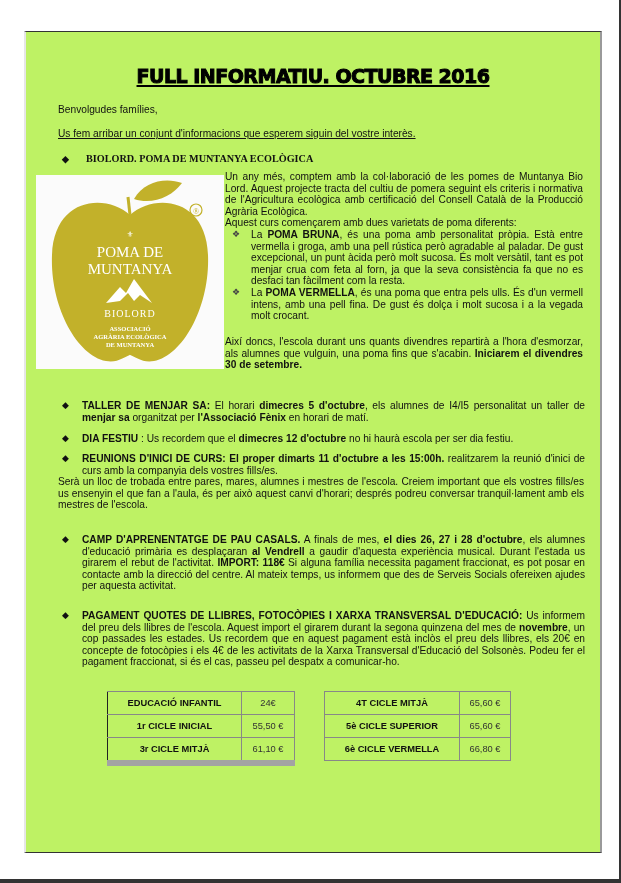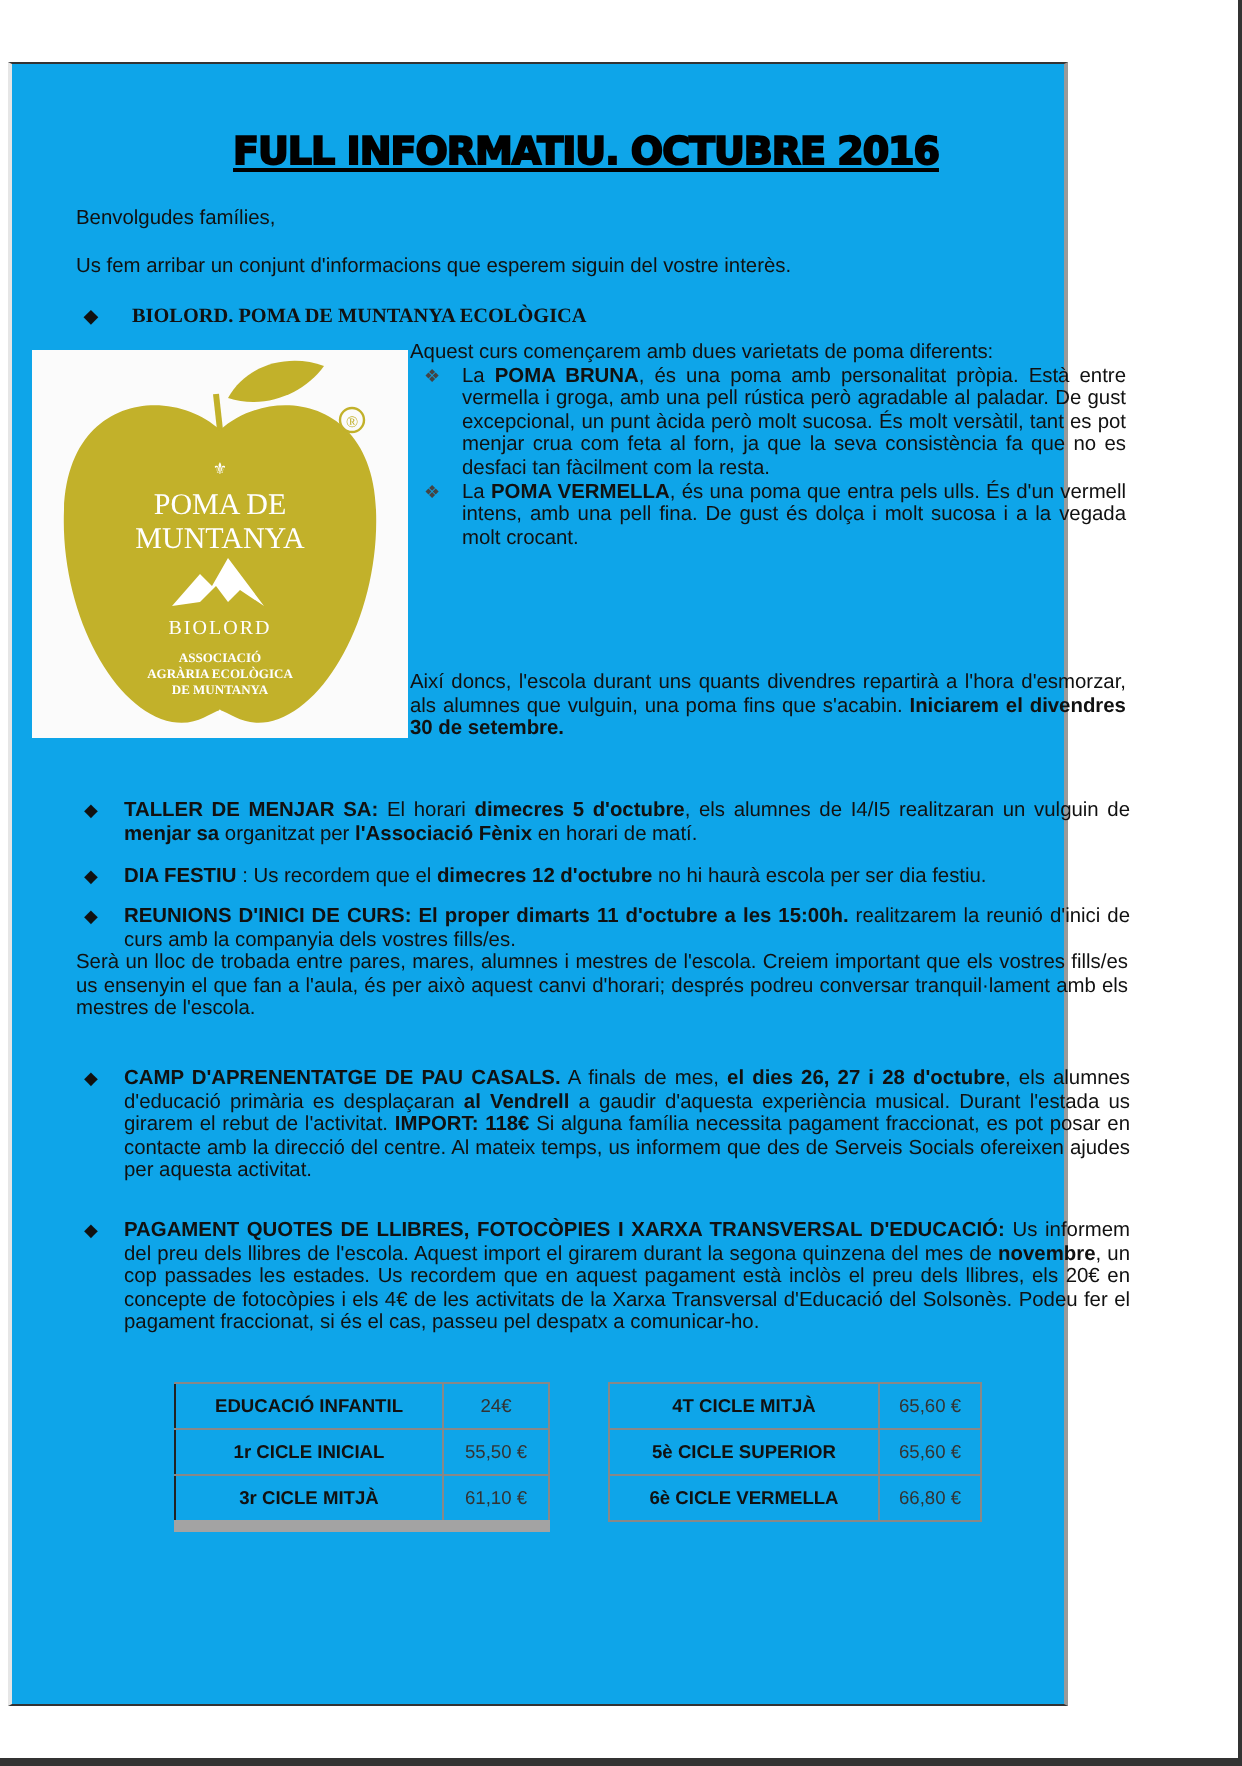--- a/index.html
+++ b/index.html
@@ -4,37 +4,37 @@
 <style>
   html, body { margin:0; padding:0; }
   body {
     width:621px; height:883px; position:relative; overflow:hidden;
     background:#ffffff;
     font-family:"Liberation Sans", sans-serif; color:#111;
   }
   .right-edge { position:absolute; left:619px; top:0; width:2px; height:883px; background:#333; }
   .bottom-bar { position:absolute; left:0; top:879px; width:621px; height:4px; background:#333; }
   .page {
-    position:absolute; left:4px; top:31px; width:530px; height:822px;
-    background:#0ea5e9;
+    position:absolute; left:24px; top:31px; width:578px; height:822px;
+    background:#bef264;
     border-top:1px solid #333; border-bottom:1px solid #333;
     border-left:2px solid #e6e6e6; border-right:2px solid #9a9a9a;
     box-sizing:border-box;
   }
   .abs { position:absolute; }
   .title {
     left:0; width:574px; top:33px; text-align:center;
     font-family:"DejaVu Sans", sans-serif; font-weight:900; font-size:19px;
     letter-spacing:-0.5px; text-decoration:underline; text-decoration-thickness:2px;
     text-underline-offset:2px; color:#000;
     -webkit-text-stroke:1px #000;
   }
   .p { font-size:10.2px; line-height:12px; }
   .greet { left:32px; top:72px; }
-  .intro { left:32px; top:96px; }
+  .intro { left:32px; top:96px;text-decoration:underline; }
   .sec-head { font-weight:bold; font-size:10.2px;font-family:Liberation Serif, serif; }
   .bullet { font-size:9px; display:inline-block; width:24px; }
   .h1 { left:36px; top:121px; }
   .logo-box { left:10px; top:143px; width:188px; height:194px; background:#fbfbfb; }
   .bio-text { left:199px; top:139px; width:358px; text-align:justify; font-size:10.2px; line-height:11.6px; }
   .bio-text p { margin:0; }
   .apple-list { margin:0; padding:0 0 0 0; list-style:none; }
   .apple-list li { position:relative; padding-left:26px; }
   .apple-list li .star { position:absolute; left:7px; top:0; font-size:9px; color:#444; }
   .aixi { left:199px; top:304px; width:358px; text-align:justify; font-size:10.2px; line-height:11.6px; }
@@ -81,36 +81,37 @@
       <path d="M70,128 L84,112 L90,118 L98,104 L116,128 L104,120 L98,126 L92,118 L84,126 Z" fill="#fff"></path>
       <text x="94" y="142" text-anchor="middle" font-size="10" fill="#fff" font-family="Liberation Serif, serif" letter-spacing="1">BIOLORD</text>
       <text x="94" y="156" text-anchor="middle" font-size="6.5" font-weight="bold" fill="#fff" font-family="Liberation Serif, serif">ASSOCIACIÓ</text>
       <text x="94" y="164" text-anchor="middle" font-size="6.5" font-weight="bold" fill="#fff" font-family="Liberation Serif, serif">AGRÀRIA ECOLÒGICA</text>
       <text x="94" y="172" text-anchor="middle" font-size="6.5" font-weight="bold" fill="#fff" font-family="Liberation Serif, serif">DE MUNTANYA</text>
       <text x="94" y="184" text-anchor="middle" font-size="6" fill="#fff" font-family="Liberation Serif, serif">⚜</text>
     </svg>
   </div>
 
   <div class="abs bio-text">
+    <p>Un any més, comptem amb la col·laboració de les pomes de Muntanya Bio Lord. Aquest projecte tracta del cultiu de pomera seguint els criteris i normativa de l'Agricultura ecològica amb certificació del Consell Català de la Producció Agrària Ecològica.</p>
     <p>Aquest curs començarem amb dues varietats de poma diferents:</p>
     <ul class="apple-list">
       <li><span class="star">❖</span><span>La </span><b>POMA BRUNA</b><span>, és una poma amb personalitat pròpia. Està entre vermella i groga, amb una pell rústica però agradable al paladar. De gust excepcional, un punt àcida però molt sucosa. És molt versàtil, tant es pot menjar crua com feta al forn, ja que la seva consistència fa que no es desfaci tan fàcilment com la resta.</span></li>
       <li><span class="star">❖</span><span>La </span><b>POMA VERMELLA</b><span>, és una poma que entra pels ulls. És d'un vermell intens, amb una pell fina. De gust és dolça i molt sucosa i a la vegada molt crocant.</span></li>
     </ul>
   </div>
 
   <div class="abs aixi">
     <span>Així doncs, l'escola durant uns quants divendres repartirà a l'hora d'esmorzar, als alumnes que vulguin, una poma fins que s'acabin.</span>
     <b>Iniciarem el divendres 30 de setembre.</b>
   </div>
 
   <div class="abs item" style="top:368px;">
     <span class="diamond">◆</span>
     <div class="body">
-      <b>TALLER DE MENJAR SA:</b><span> El horari </span><b>dimecres 5 d'octubre</b><span>, els alumnes de I4/I5 realitzaran un vulguin de </span><b>menjar sa</b><span> organitzat per </span><b>l'Associació Fènix</b><span> en horari de matí.</span>
+      <b>TALLER DE MENJAR SA:</b><span> El horari </span><b>dimecres 5 d'octubre</b><span>, els alumnes de I4/I5 personalitat un taller de </span><b>menjar sa</b><span> organitzat per </span><b>l'Associació Fènix</b><span> en horari de matí.</span>
     </div>
   </div>
 
   <div class="abs item" style="top:401px;">
     <span class="diamond">◆</span>
     <div class="body">
       <b>DIA FESTIU</b><span> : Us recordem que el </span><b>dimecres 12 d'octubre</b><span> no hi haurà escola per ser dia festiu.</span>
     </div>
   </div>
 

